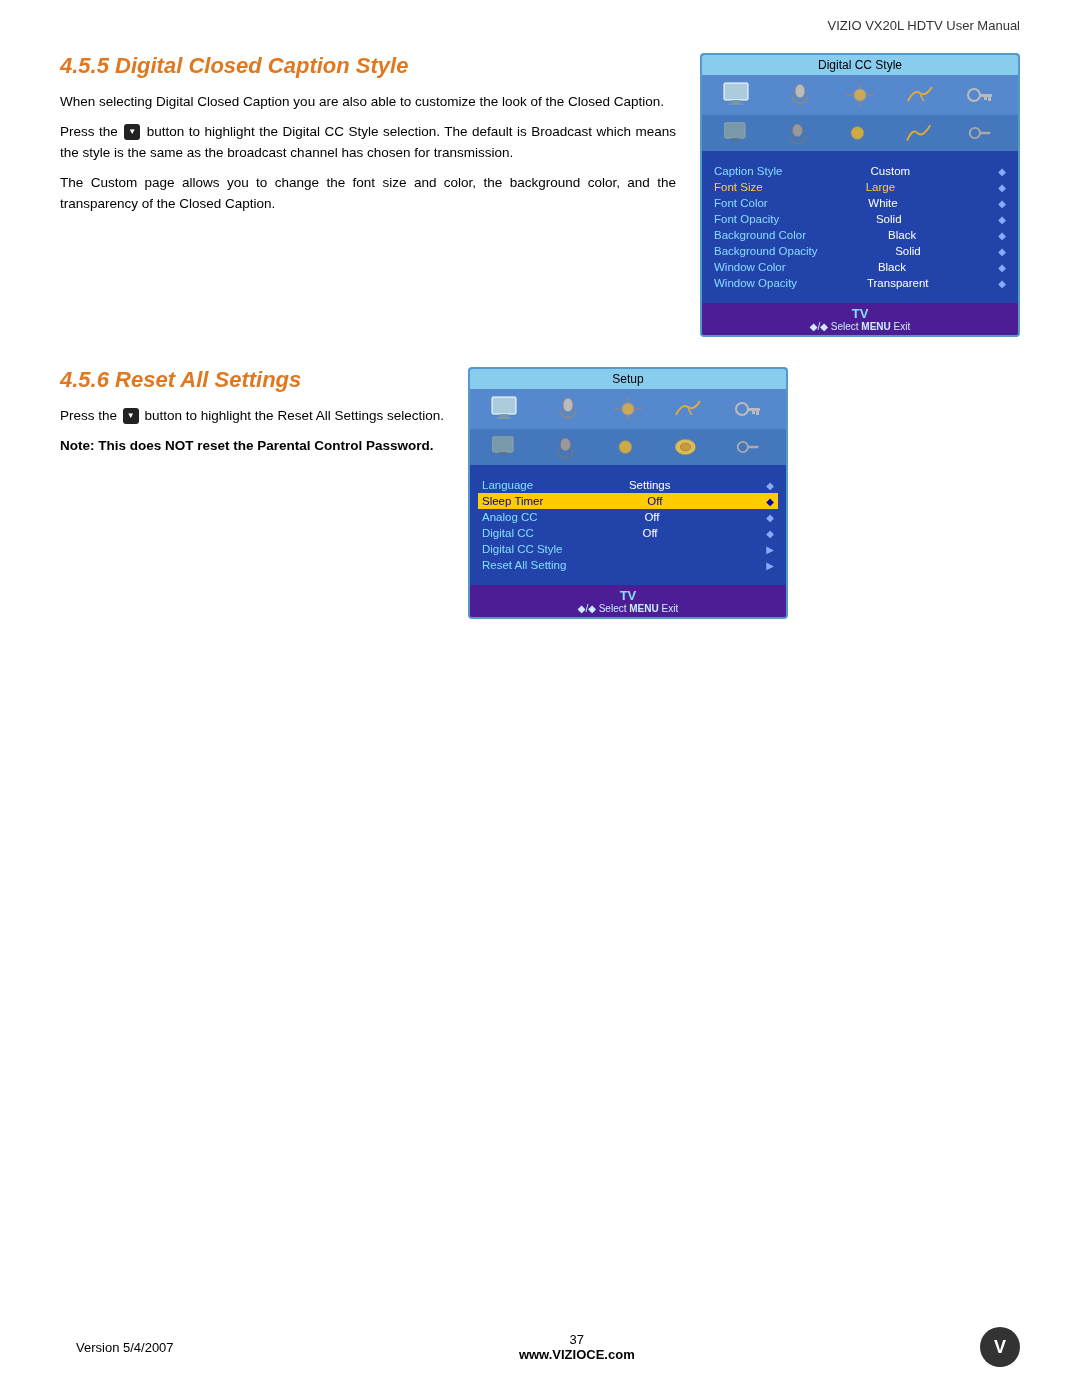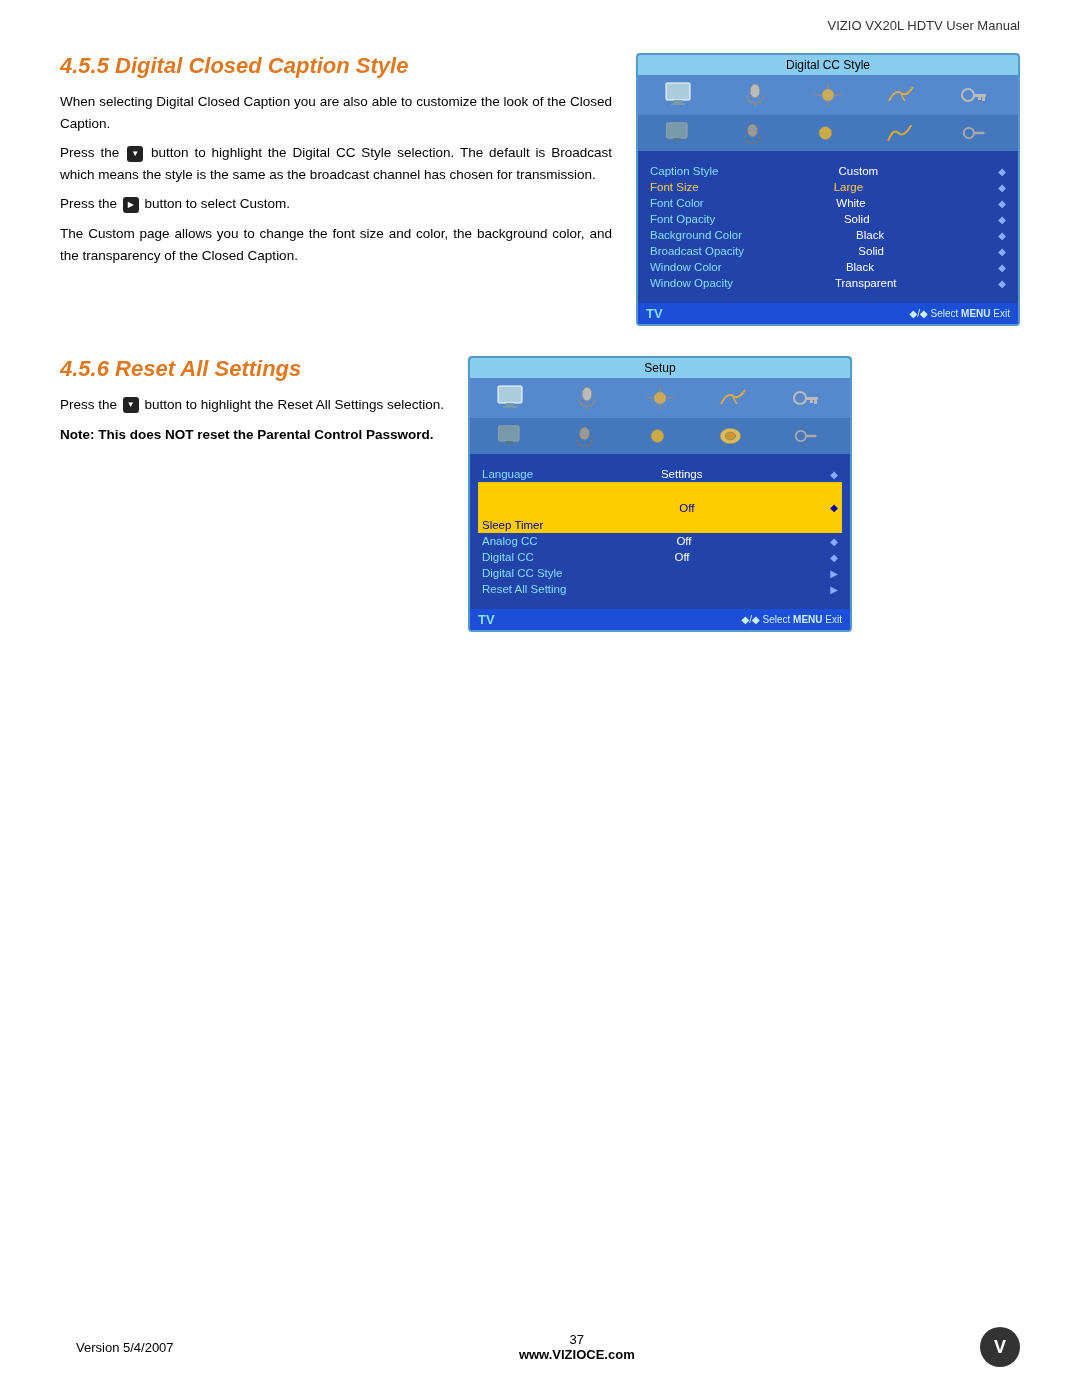--- a/index.html
+++ b/index.html
@@ -37,21 +37,21 @@
     .text-col {
       flex: 1;
       font-size: 13.5px;
       line-height: 1.6;
       color: #000;
       text-align: justify;
     }
     .text-col p { margin-bottom: 8px; }
     .text-col p.bold-note { font-weight: bold; }
     .tv-panel-col {
-      width: 384px;
+      width: 320px;
       flex-shrink: 0;
     }
     .tv-panel {
       border: 2px solid #5599cc;
       border-radius: 4px;
       overflow: hidden;
       background: #2244aa;
     }
     .tv-panel-title {
       background: #88ccee;
@@ -96,26 +96,27 @@
     }
     .tv-row.highlighted {
       background: #ffcc00;
       color: #000;
     }
     .tv-row-label { color: #88ddff; }
     .tv-row-label.yellow { color: #ffcc44; }
     .tv-row-value { color: #ffffff; }
     .tv-row-arrow { color: #88aaff; font-size: 10px; }
     .tv-panel-footer {
-      background: #1d4ed8;
+      background: #4c1d95;
       display: flex;
       justify-content: space-between;
       align-items: center;
       padding: 3px 8px;
       font-size: 11px;
+      flex-direction: column;
     }
     .tv-footer-tv { color: #88ddff; font-weight: bold; font-size: 13px; }
     .tv-footer-controls { color: #cceeff; font-size: 10px; }
     .page-footer {
       position: absolute;
       bottom: 30px;
       left: 16px;
       right: 0;
       display: flex;
       justify-content: space-between;
@@ -165,21 +166,20 @@
 </div>
 
 <div class="main-content">
 
   <div class="two-col">
     <div>
       <div class="section-title">4.5.5 Digital Closed Caption Style</div>
       <div class="text-col">
         <p>When selecting Digital Closed Caption you are also able to customize the look of the Closed Caption.</p>
         <p>Press the <span class="inline-btn down"></span> button to highlight the Digital CC Style selection. The default is Broadcast which means the style is the same as the broadcast channel has chosen for transmission.</p>
-        <p>Press the <span class="inline-btn"></span> button to select Custom.</p>
         <p>The Custom page allows you to change the font size and color, the background color, and the transparency of the Closed Caption.</p>
       </div>
     </div>
     <div class="tv-panel-col">
       <div class="tv-panel">
         <div class="tv-panel-title">Digital CC Style</div>
         <div class="tv-panel-icons">
 
           <div class="tv-icon">
             <svg viewBox="0 0 36 28" fill="none">
@@ -273,21 +273,21 @@
             <span class="tv-row-label">Font Opacity</span>
             <span class="tv-row-value">Solid</span>
             <span class="tv-row-arrow">◆</span>
           </div>
           <div class="tv-row">
             <span class="tv-row-label">Background Color</span>
             <span class="tv-row-value">Black</span>
             <span class="tv-row-arrow">◆</span>
           </div>
           <div class="tv-row">
-            <span class="tv-row-label">Broadcast Opacity</span>
+            <span class="tv-row-label">Background Opacity</span>
             <span class="tv-row-value">Solid</span>
             <span class="tv-row-arrow">◆</span>
           </div>
           <div class="tv-row">
             <span class="tv-row-label">Window Color</span>
             <span class="tv-row-value">Black</span>
             <span class="tv-row-arrow">◆</span>
           </div>
           <div class="tv-row">
             <span class="tv-row-label">Window Opacity</span>
@@ -384,21 +384,21 @@
               </svg>
           </div>
         </div>
         <div class="tv-panel-rows">
           <div class="tv-row">
             <span class="tv-row-label">Language</span>
             <span class="tv-row-value">Settings</span>
             <span class="tv-row-arrow">◆</span>
           </div>
           <div class="tv-row highlighted">
-            <span class="tv-row-label" style="color:#0000aa;margin-top:35px;">Sleep Timer</span>
+            <span class="tv-row-label" style="color:#0000aa;">Sleep Timer</span>
             <span class="tv-row-value" style="color:#0000aa;">Off</span>
             <span class="tv-row-arrow" style="color:#0000aa;">◆</span>
           </div>
           <div class="tv-row">
             <span class="tv-row-label">Analog CC</span>
             <span class="tv-row-value">Off</span>
             <span class="tv-row-arrow">◆</span>
           </div>
           <div class="tv-row">
             <span class="tv-row-label">Digital CC</span>

